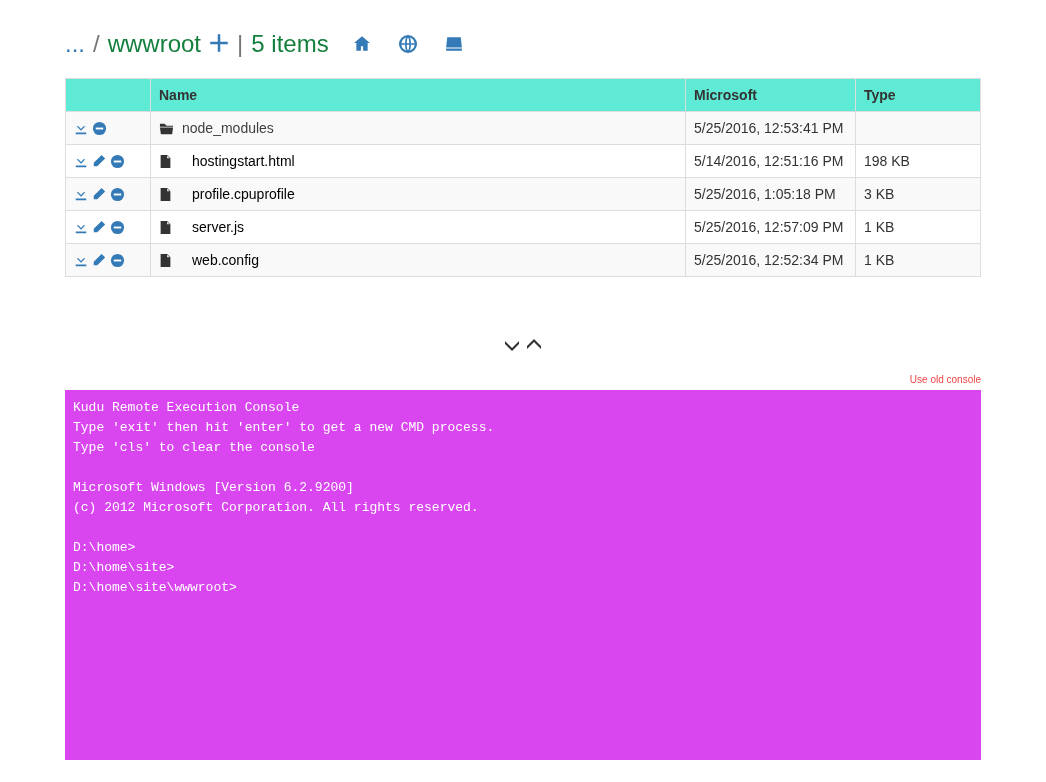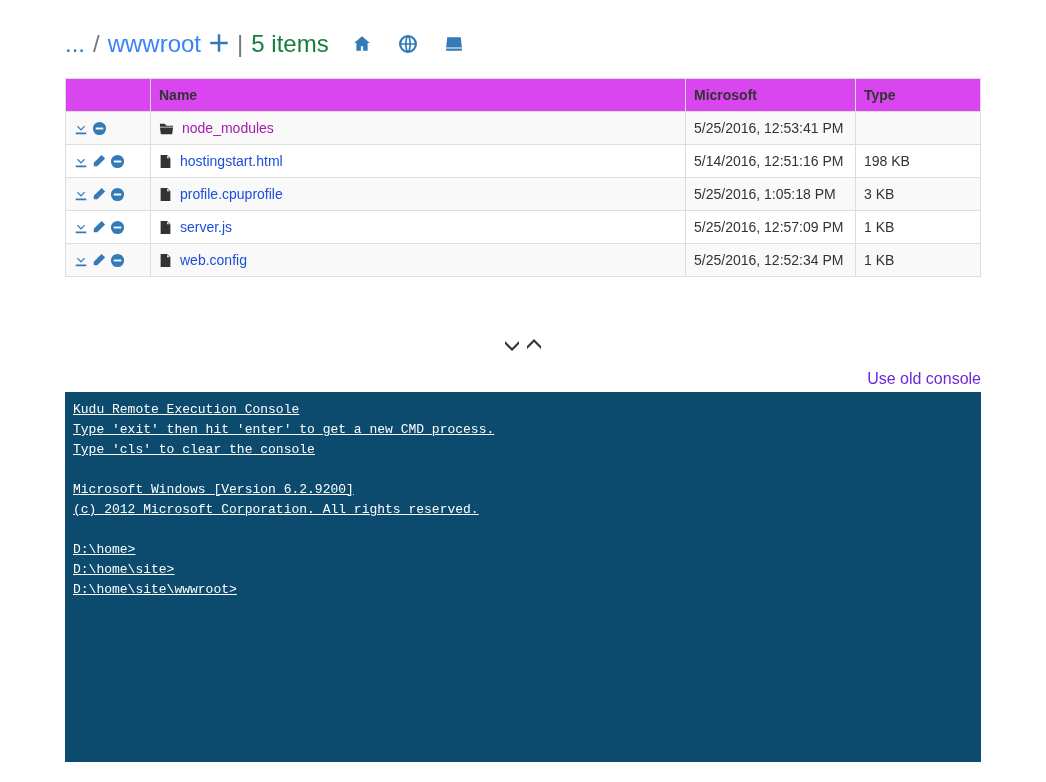--- a/index.html
+++ b/index.html
@@ -16,78 +16,77 @@
     display: flex;
     align-items: center;
     gap: 8px;
     padding: 30px 0 20px 0;
     font-size: 24px;
     color: #333333;
     font-weight: 500;
   }
   .breadcrumb-bar .crumb-link { color: #337ab7; cursor: pointer; }
   .breadcrumb-bar .crumb-sep { color: #777; }
-  .breadcrumb-bar .crumb-current { color: #3b82f6; }
+  .breadcrumb-bar .crumb-current { color: #15803d; }
   .breadcrumb-bar .items-count { color: #15803d; }
   .breadcrumb-bar .plus-icon { color: #337ab7; cursor: pointer; font-size: 22px; display: inline-flex; align-items: center; position: relative; top: -1px;}
   .top-icons { display: inline-flex; gap: 28px; margin-left: 16px; align-items: center; }
   .top-icons .ticon { color: #337ab7; cursor: pointer; font-size: 18px; display: inline-flex; }
 
   
   table.file-table {
     width: 100%;
     border-collapse: collapse;
     border: 1px solid #ddd;
     font-size: 14px;
     margin-bottom: 30px;
   }
   table.file-table th,
   table.file-table td {
     border: 1px solid #ddd;
     padding: 8px;
     text-align: left;
     vertical-align: middle;
   }
-  table.file-table th { background: #d946ef; font-weight: 700; }
+  table.file-table th { background: #5eead4; font-weight: 700; }
   table.file-table tbody tr:nth-child(odd) { background: #f9f9f9; }
   table.file-table tbody tr:nth-child(even) { background: #fff; }
 
   .col-actions { width: 85px; }
   .col-name { }
   .col-modified { width: 170px; }
   .col-size { width: 125px; }
 
   .actions { display: flex; gap: 4px; color: #337ab7; align-items: center; }
   .actions .aicon { cursor: pointer; display: inline-flex; }
 
   .name-cell { display: flex; align-items: center; gap: 8px; }
   .name-cell .fileicon { color: #333; display: inline-flex; }
-  .name-cell .link { color: #a21caf; cursor: pointer; }
-  .name-cell .plain { color: #1d4ed8; }
+  .name-cell .link { color: #404040; cursor: pointer; }
+  .name-cell .plain { color: #000000; margin-left: 12px; }
 
   
   .divider { text-align: center; padding: 30px 0 10px 0; }
   .divider .chev { display: inline-flex; gap: 2px; color: #333; cursor: pointer; }
 
   
   .old-console-row { text-align: right; padding: 4px 0; }
-  .old-console-row a { color: #6d28d9; text-decoration: none; cursor: pointer; font-size: 16px; }
+  .old-console-row a { color: #ef4444; text-decoration: none; cursor: pointer; font-size: 10px; }
 
   
   .console {
-    background: #0c4a6e;
+    background: #d946ef;
     color: #fff;
     font-family: "Consolas", "Courier New", monospace;
     font-size: 13px;
     line-height: 20px;
     padding: 8px 8px 8px 8px;
     min-height: 370px;
     white-space: pre;
     overflow-x: auto;
-    text-decoration: underline;
   }
 
   
   svg { display: block; }
 </style>
 </head>
 <body>
 
 <div class="container">
 

